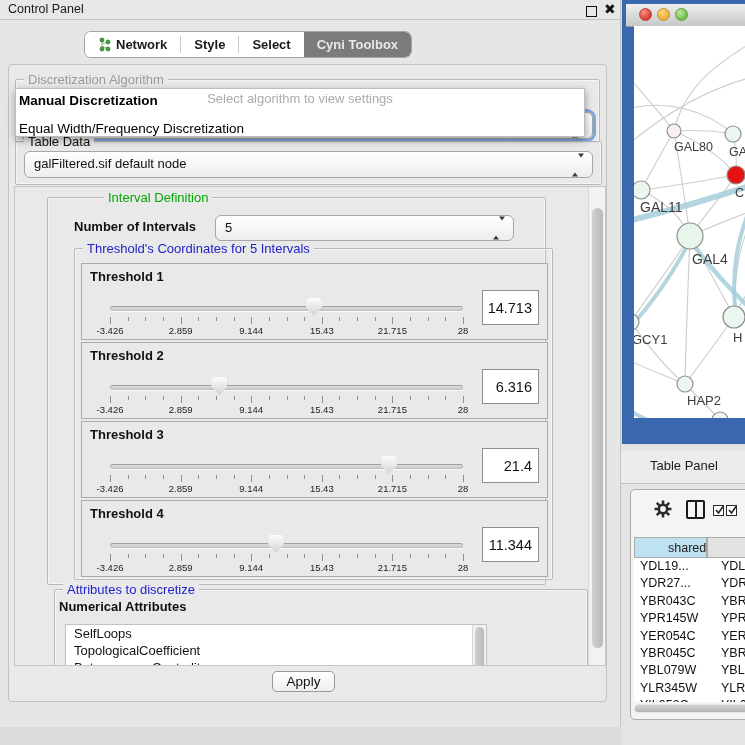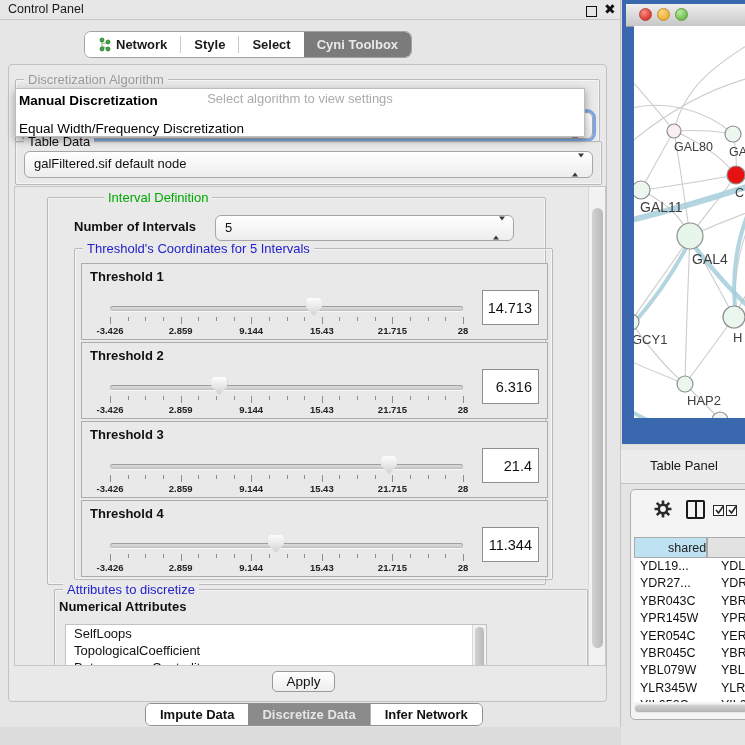--- a/index.html
+++ b/index.html
@@ -47,21 +47,21 @@
   .sb-thumb{position:absolute;background:linear-gradient(90deg,#D2D2D2,#B9B9B9);border-radius:6px;}
   .sb-thumb.h{background:linear-gradient(#D2D2D2,#B4B4B4);}
 
   
   .thrbox{position:absolute;left:6px;width:465px;height:75px;border:1px solid #ABABAB;background:#E9E9E9;}
   .thrlabel{position:absolute;left:8px;top:5px;font-size:13px;font-weight:bold;color:#111;}
   .track{position:absolute;left:28px;top:42px;width:353px;height:5px;border-radius:3px;background:linear-gradient(#EDEDED,#BDBDBD);box-shadow:inset 0 1px 1px rgba(0,0,0,.35),0 1px 0 #F8F8F8;}
   .thumb{position:absolute;top:34px;width:16px;height:18px;transform:translateX(-50%);background:linear-gradient(#FDFDFD,#D2D2D2);clip-path:polygon(15% 0%,85% 0%,100% 15%,100% 52%,50% 100%,0% 52%,0% 15%);filter:drop-shadow(0 0 1px #777);}
   .tick{position:absolute;top:53px;width:1px;height:4px;background:#8E8E8E;}
   .tick.maj{height:7px;}
-  .ticklab{position:absolute;top:61px;transform:translateX(-50%);font-size:9.5px;font-weight:bold;color:#222;white-space:nowrap;}
+  .ticklab{position:absolute;top:61px;transform:translateX(-50%);font-size:9.5px;font-weight:normal;color:#222;white-space:nowrap;}
   .valbox{position:absolute;left:400px;top:26px;width:57px;height:35px;background:#FFF;border:1px solid #8F8F8F;font-size:14.5px;color:#111;text-align:right;line-height:35px;padding-right:6px;box-sizing:border-box;}
 
   
   #attrlist{position:absolute;left:10px;top:34px;width:420px;height:120px;background:#FFF;border:1px solid #C2C2C2;}
   .attr-item{font-size:13px;color:#111;padding:1px 0 1px 8px;line-height:15px;}
 
   .btn{position:absolute;background:linear-gradient(#FFFFFF,#EEEEEE);border:1px solid #999;border-radius:5px;font-size:13.5px;color:#111;text-align:center;}
 
   
   #bottomtabs{left:145px;top:703px;height:21px;display:flex;background:#FFF;border:1px solid #909090;border-radius:6px;overflow:hidden;}
@@ -315,25 +315,20 @@
         </div>
       </div>
 
       <div class="vsb-track" style="right:0;top:0;bottom:0;width:16px;">
         <div class="sb-thumb" style="left:2.5px;top:21px;width:11px;height:440px;"></div>
       </div>
     </div>
 
     <button class="btn" style="left:272px;top:671px;width:63px;height:21px;">Apply</button>
 
-    <div id="bottomtabs" class="abs">
-        <div class="btab ">Impute Data</div>
-        <div class="btab sel">Discretize Data</div>
-        <div class="btab ">Infer Network</div>
-      </div>
 
     <div id="algo-popup" class="abs">
       <div class="ph">Select algorithm to view settings</div>
       <div class="op1">Manual Discretization</div>
       <div class="op2">Equal Width/Frequency Discretization</div>
     </div>
   </div>
 
   <div id="netwin" class="abs">
     <div id="nettitle">

